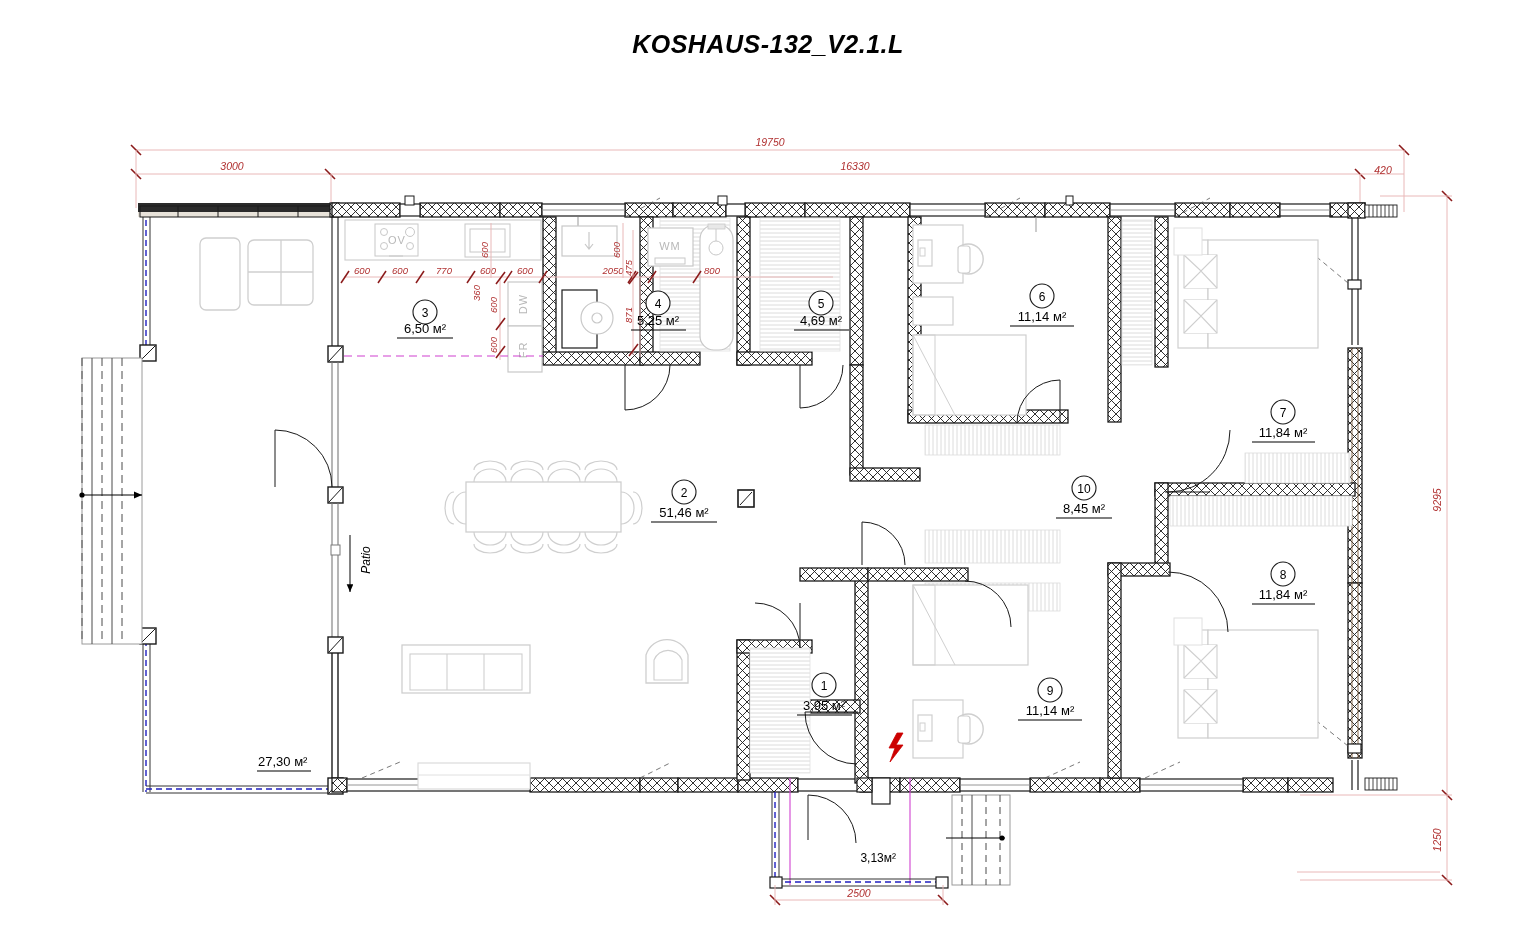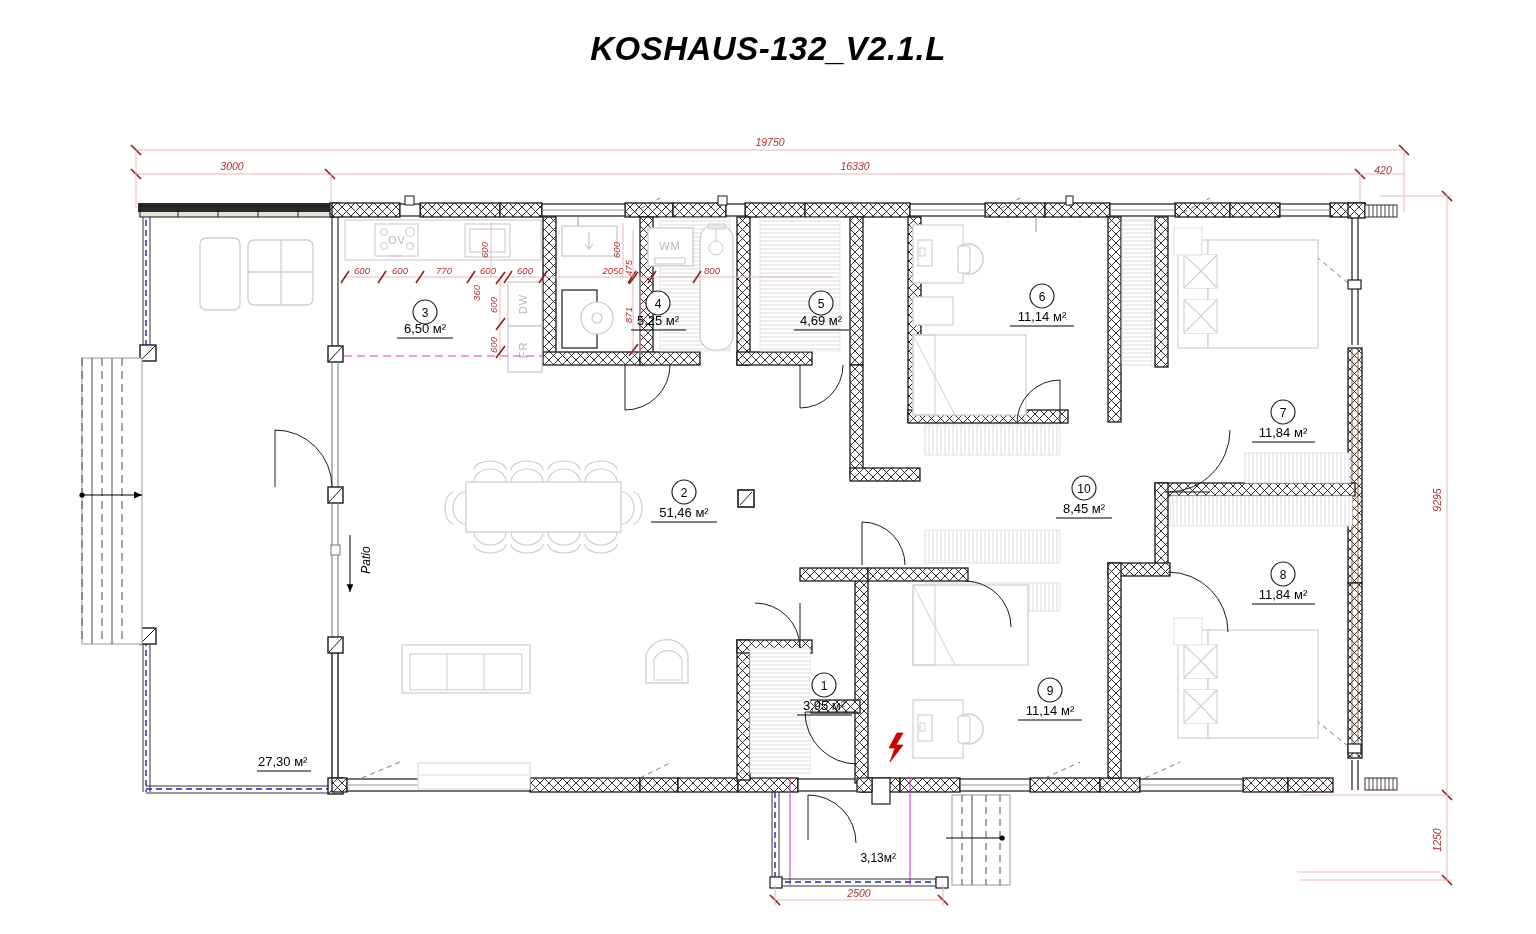--- a/index.html
+++ b/index.html
@@ -19,21 +19,21 @@
   }
   #plan-title {
     position: absolute;
     left: 0;
     top: 30px;
     width: 1536px;
     text-align: center;
     font-family: "Liberation Sans", sans-serif;
     font-style: italic;
     font-weight: bold;
-    font-size: 33px;
+    font-size: 25px;
     letter-spacing: 0.5px;
     color: #000000;
     white-space: nowrap;
   }
   #plan-svg {
     position: absolute;
     left: 0;
     top: 0;
   }
   .dim-text {

